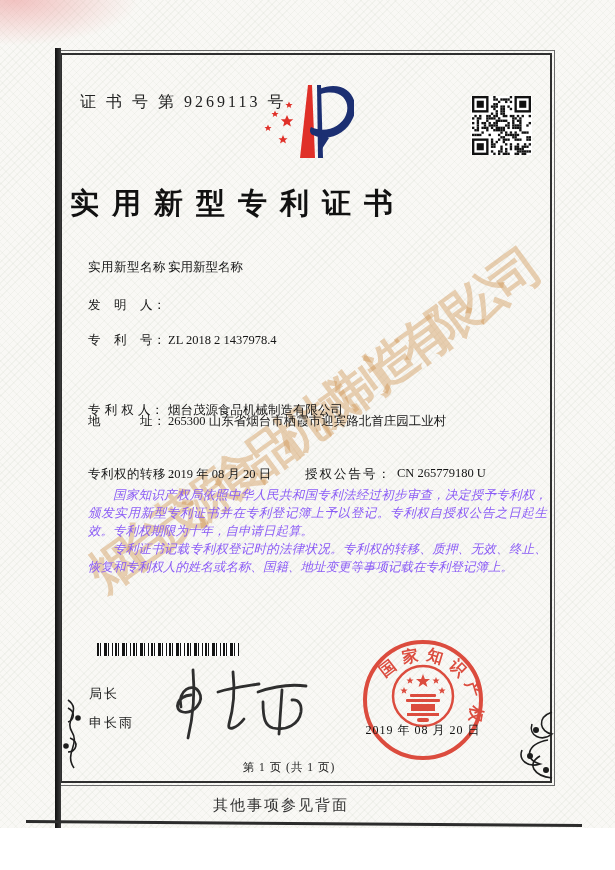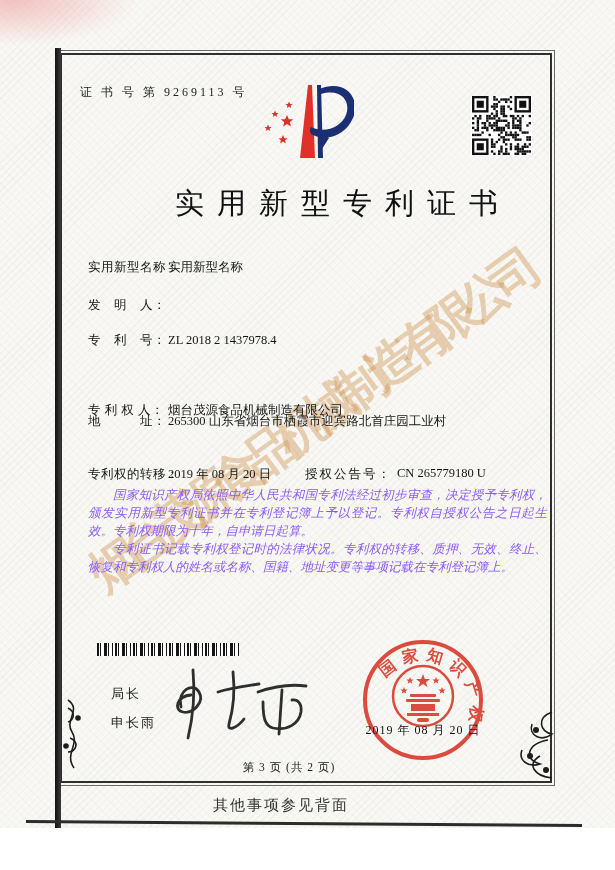--- a/index.html
+++ b/index.html
@@ -21,49 +21,49 @@
   .frame-inner { position:absolute; inset:2px; border:2px solid #2f2f2f; }
   .left-edge { position:absolute; left:55px; top:48px; width:6px; height:780px;
            background:linear-gradient(90deg,#101010,#3c3c3c); }
   .bottom-edge { position:absolute; left:26px; top:822px; width:556px; height:3px;
            background:#2c2c2c; transform:rotate(.4deg); }
 
   .watermark { position:absolute; left:76px; top:552px; white-space:nowrap;
     font-size:50px; font-weight:bold; letter-spacing:-12px;
     color:rgba(207,148,80,.42); transform:rotate(-36deg); transform-origin:0 0; }
 
-  .cert-no { position:absolute; left:80px; top:84px; font-size:12px; letter-spacing:3px; color:#222; }
+  .cert-no { position:absolute; left:80px; top:92px; font-size:16px; letter-spacing:3px; color:#222; }
 
   .qr { position:absolute; background:#fff; }
   .qr-top { left:471px; top:96px; width:61px; height:59px; }
 
   .logo { position:absolute; left:262px; top:80px; width:92px; height:84px; }
 
-  .title { position:absolute; left:57px; top:184px; width:454px; text-align:right;
-    font-size:29px; font-weight:normal; letter-spacing:13px; text-indent:13px; color:#111; }
+  .title { position:absolute; left:57px; top:184px; width:454px; text-align:left;
+    font-size:29px; font-weight:bold; letter-spacing:13px; text-indent:13px; color:#111; }
 
   .field-row { position:absolute; left:88px; width:462px; font-size:12.5px;
     display:flex; align-items:baseline; white-space:nowrap; color:#161616; }
   .field-label { display:inline-block; width:80px; flex-shrink:0; letter-spacing:.5px; }
   .r1{top:259px} .r2{top:297px} .r3{top:332px} .r4{top:367px}
   .r5{top:402px} .r6{top:413px} .r7{top:466px}
   .pair2 { position:absolute; left:217px; display:flex; }
   .pair2 .field-label { width:92px; letter-spacing:2px; }
 
   .body-text { position:absolute; left:88px; top:486px; width:459px;
     font-size:12.5px; line-height:18px; text-align:justify; font-style:italic; color:#8b5cf6; }
   .body-text p { text-indent:2em; }
 
   .barcode { position:absolute; left:97px; top:643px; width:142px; height:13px;
     background:repeating-linear-gradient(90deg,
       #141414 0 2px, #fff 2px 3px, #141414 3px 4px, #fff 4px 7px,
       #141414 7px 10px, #fff 10px 11px, #141414 11px 12px, #fff 12px 15px,
       #141414 15px 16px, #fff 16px 18px); }
 
-  .director { position:absolute; left:111px; top:679px; font-size:13px; line-height:29px;
+  .director { position:absolute; left:89px; top:679px; font-size:13px; line-height:29px;
     letter-spacing:2px; color:#222; }
   .signature { position:absolute; left:163px; top:662px; width:152px; height:86px; }
 
   .seal { position:absolute; left:361px; top:638px; width:124px; height:124px; opacity:.9; }
   .seal-date { position:absolute; left:361px; top:722px; width:124px; text-align:center;
     font-size:12px; letter-spacing:1px; color:#111; }
 
   .ornament-left { position:absolute; left:60px; top:698px; width:28px; height:76px; }
   .ornament-right { position:absolute; left:506px; top:710px; width:50px; height:72px; }
 
@@ -391,21 +391,21 @@
   </svg>
   <svg class="ornament-right" viewBox="0 0 50 72" fill="none" stroke="#1d1d1d" stroke-width="1.6">
     <path d="M46 2 C30 8 34 22 46 24 C36 32 22 26 26 14"></path>
     <path d="M42 30 C20 34 18 50 34 54 C22 58 12 50 16 40"></path>
     <path d="M46 68 C28 66 20 54 34 46"></path>
     <circle cx="30" cy="20" r="2.2" fill="#1d1d1d"></circle>
     <circle cx="24" cy="46" r="2.2" fill="#1d1d1d"></circle>
     <circle cx="40" cy="60" r="2.2" fill="#1d1d1d"></circle>
   </svg>
 
-  <div class="page-info">第 3 页 (共 2 页)</div>
+  <div class="page-info">第 1 页 (共 1 页)</div>
   <div class="back-note">其他事项参见背面</div>
 </div>
 
 <div class="bottom-edge"></div>
 
 <div class="scanner-strip">
   
   
 </div>
 

